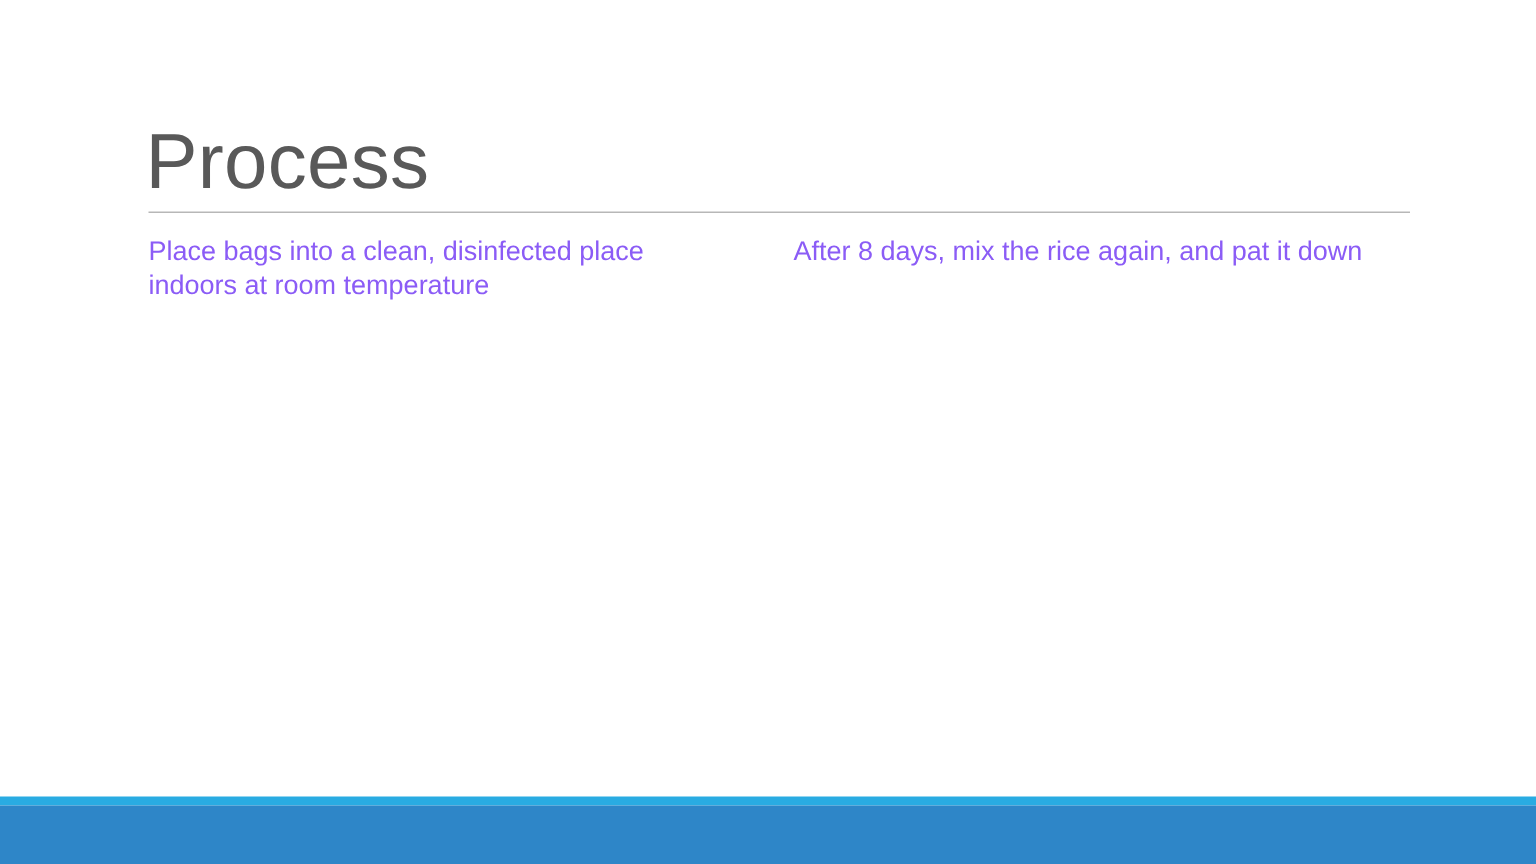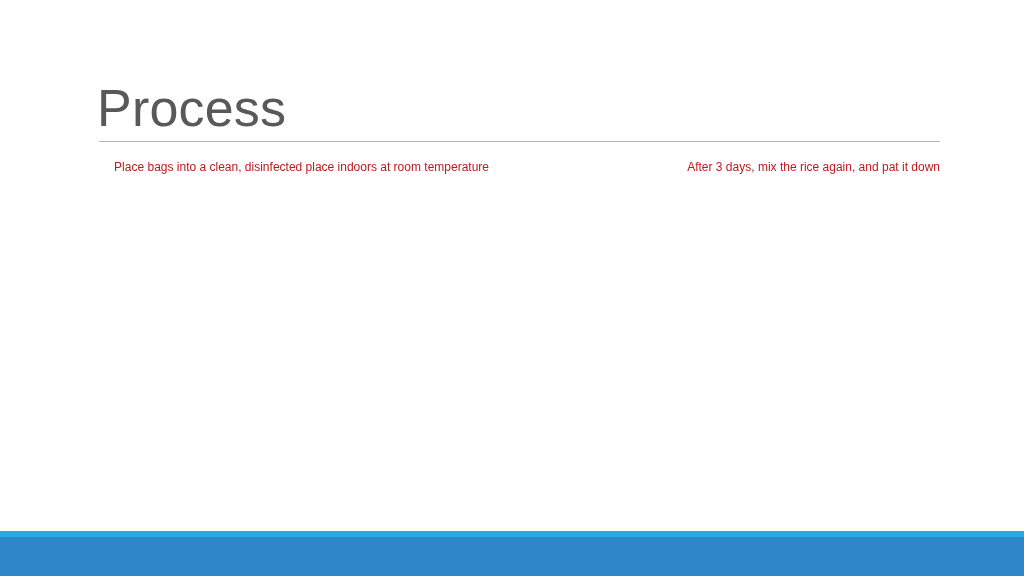--- a/index.html
+++ b/index.html
@@ -12,21 +12,20 @@
     background: #ffffff;
     font-family: "Liberation Sans", sans-serif;
     overflow: hidden;
   }
   .slide {
     position: relative;
     width: 1000px;
     height: 576px;
     background: #ffffff;
     box-sizing: border-box;
-    text-align: right;
   }
   .slide-title {
     position: absolute;
     left: 97px;
     top: 78px;
     font-family: "Liberation Sans", sans-serif;
     font-size: 52px;
     font-weight: 300;
     line-height: 60px;
     letter-spacing: 0.2px;
@@ -55,23 +54,23 @@
   }
   .column-left {
     width: 430px;
     padding-right: 40px;
   }
   .column-right {
     width: 411px;
   }
   .body-para {
     font-family: "Liberation Sans", sans-serif;
-    font-size: 12px;
+    font-size: 18px;
     line-height: 23px;
-    color: #b91c1c;
+    color: #8b5cf6;
     margin: 0 0 16px 0;
   }
   .body-para:last-child {
     margin-bottom: 0;
   }
   .footer-stripe-light {
     position: absolute;
     left: 0;
     top: 531px;
     width: 1024px;
@@ -96,21 +95,21 @@
 
   <div class="title-rule"></div>
 
   <div class="content-area">
 
     <div class="column column-left">
       <p class="body-para">Place bags into a clean, disinfected place indoors at room temperature</p>
     </div>
 
     <div class="column column-right">
-      <p class="body-para">After 3 days, mix the rice again, and pat it down</p>
+      <p class="body-para">After 8 days, mix the rice again, and pat it down</p>
     </div>
 
   </div>
 
   <div class="footer-stripe-light"></div>
   <div class="footer-stripe-main"></div>
 
 </div>
 
 </body></html>

